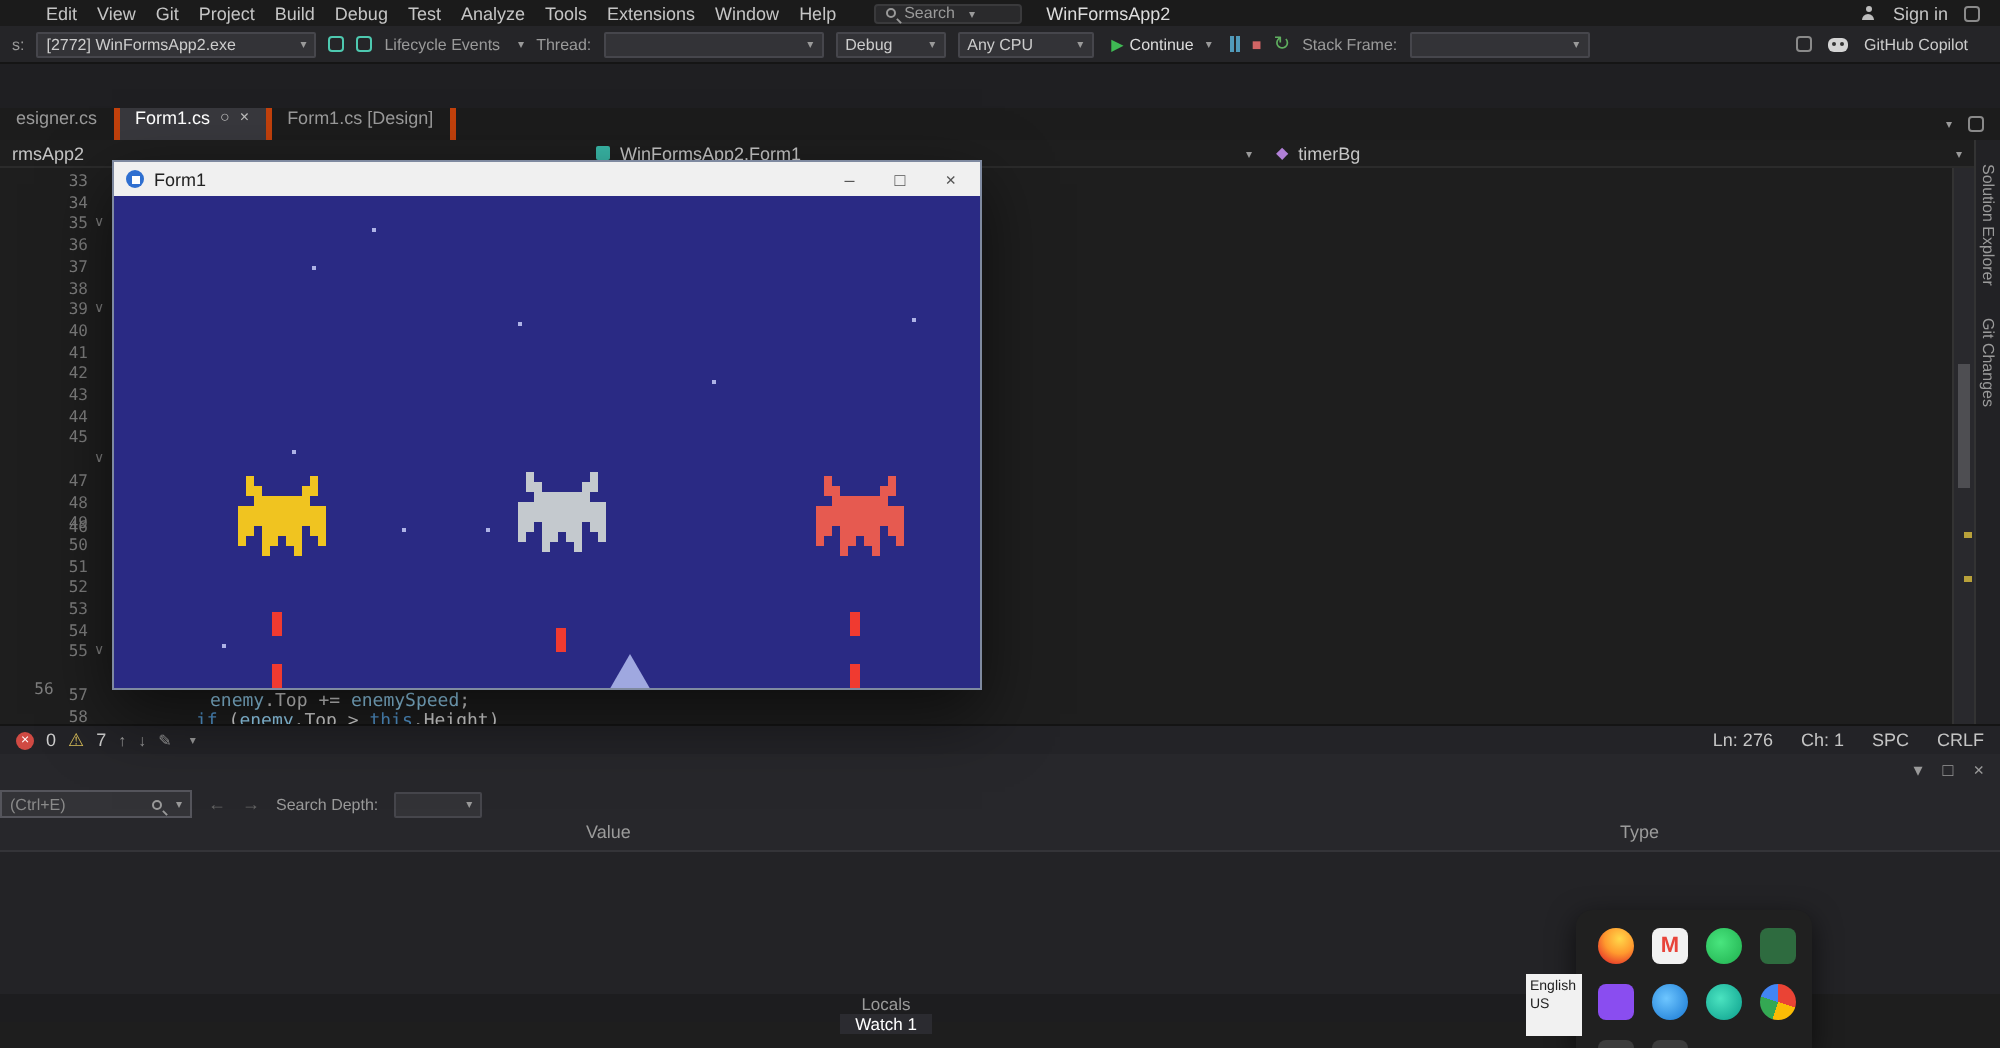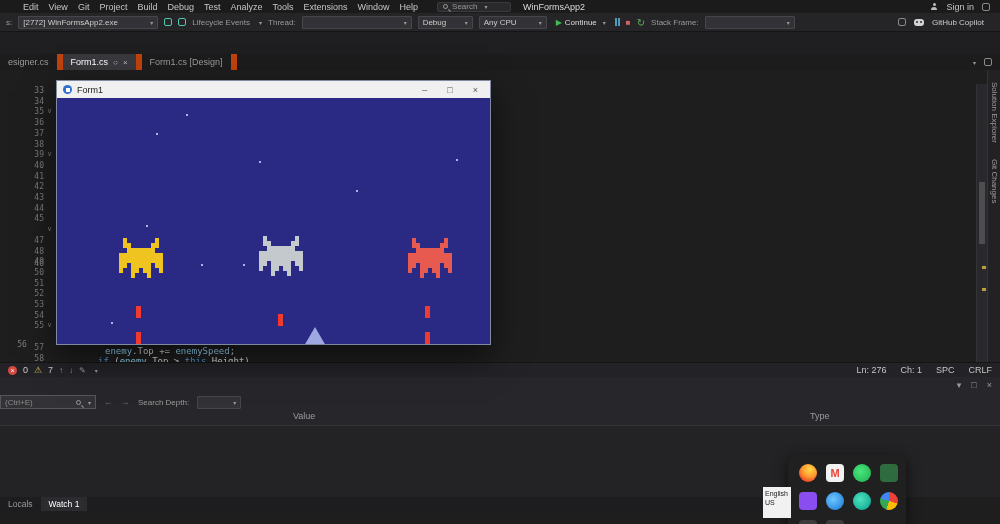--- a/index.html
+++ b/index.html
@@ -43,21 +43,21 @@
   .stop-ico { color:#d16464; font-size:8px; }
   .restart-ico { color:#5fae5f; font-size:10px; }
   .teal { border-color:#4ec9b0; }
   .copilot { width:10px; height:7px; background:#d4d4d4; border-radius:3px; position:relative; display:inline-block; }
   .copilot::before { content:""; position:absolute; left:2px; top:2.5px; width:2px; height:2px;
     border-radius:50%; background:#333; box-shadow:4px 0 0 #333; }
 
   
   .tabstrip { position:absolute; left:0; top:54px; width:1000px; height:16px; background:#1c1c1c;
     display:flex; align-items:stretch; font-size:9px; }
-  .tab { display:flex; align-items:center; gap:5px; padding:0 8px; color:#9a9a9a; border-right:6px solid #c2410c; }
+  .tab { display:flex; align-items:flex-start; gap:5px; padding:0 8px; color:#9a9a9a; border-right:3px solid #c2410c; }
   .tab-active { background:#38383d; color:#ffffff; }
   .tab-ico { color:#bdbdbd; font-size:8px; }
   .tabstrip-right { margin-left:auto; display:flex; align-items:center; gap:8px; padding-right:8px; }
 
   
   .breadcrumb { position:absolute; left:0; top:70px; width:987px; height:14px; background:#1e1e1e;
     border-bottom:1px solid #2b2b2b; display:flex; align-items:center; font-size:9px; color:#c5c5c5; }
   .bc-seg { display:flex; align-items:center; gap:5px; padding:0 6px; height:100%; }
   .bc-seg .end { margin-left:auto; }
   .bcw1{width:292px}.bcw2{width:340px}.bc-grow{flex:1}
@@ -96,21 +96,21 @@
     align-items:center; gap:4px; padding:0 4px; color:#8a8a8a; }
   .search-box .txt { flex:1; }
   .nav-arrow { color:#666; font-size:9px; }
   .depth-label { color:#9a9a9a; }
   .col-head { position:absolute; top:34px; font-size:9px; color:#9b9b9b; }
   .col-value { left:293px; } .col-type { left:810px; }
   .watch-body { position:absolute; left:0; right:0; top:48px; bottom:0; background:#232326; border-top:1px solid #343438; }
 
   
   .ptabs1 { position:absolute; left:0; top:497px; width:886px; height:14px; background:#1d1d1f;
-    display:flex; font-size:8.5px; align-items:center; }
+    display:flex; font-size:8.5px; align-items:center;flex-direction:column; }
   .ptabs2 { position:absolute; left:0; top:511px; width:1000px; height:13px; background:#161616;
     display:flex; font-size:8.5px; align-items:center; }
   .ptab { padding:0 8px; color:#9a9a9a; height:100%; display:flex; align-items:center; }
   .ptab.active { color:#ffffff; background:#2b2b30; }
 
   
   .form-window { position:absolute; left:56px; top:80px; width:435px; height:265px; z-index:5;
     border:1px solid #7f8aa0; box-shadow:0 12px 32px rgba(0,0,0,.55); background:#2a2a84; }
   .form-titlebar { position:absolute; left:0; top:0; right:0; height:17px; background:#f0f0f0;
     display:flex; align-items:center; gap:5px; padding:0 6px; font-size:9px; color:#222; }
@@ -224,20 +224,35 @@
         <div class="tab">
           <span>Form1.cs [Design]</span>
         </div>
       </div>
     <div class="tabstrip-right">
       <span class="caret">▾</span>
       <span class="sq-ico"></span>
     </div>
   </div>
 
+  <div class="breadcrumb">
+    <div class="bc-seg bcw1">
+      <span>rmsApp2</span>
+    </div>
+    <div class="bc-seg bcw2">
+      <span class="cls-ico"></span>
+      <span>WinFormsApp2.Form1</span>
+      <span class="caret end">▾</span>
+    </div>
+    <div class="bc-seg bc-grow">
+      <span class="mtd-ico">◆</span>
+      <span>timerBg</span>
+      <span class="caret end">▾</span>
+    </div>
+  </div>
 
   <div class="editor">
     <div>
         <div class="line-number" style="top: 2px;">33</div>
         <div class="line-number" style="top: 12.7px;">34</div>
         <div class="line-number" style="top: 23.4px;">35</div>
         <div class="fold" style="top: 23.4px;">∨</div>
         <div class="line-number" style="top: 34.1px;">36</div>
         <div class="line-number" style="top: 44.8px;">37</div>
         <div class="line-number" style="top: 55.5px;">38</div>

